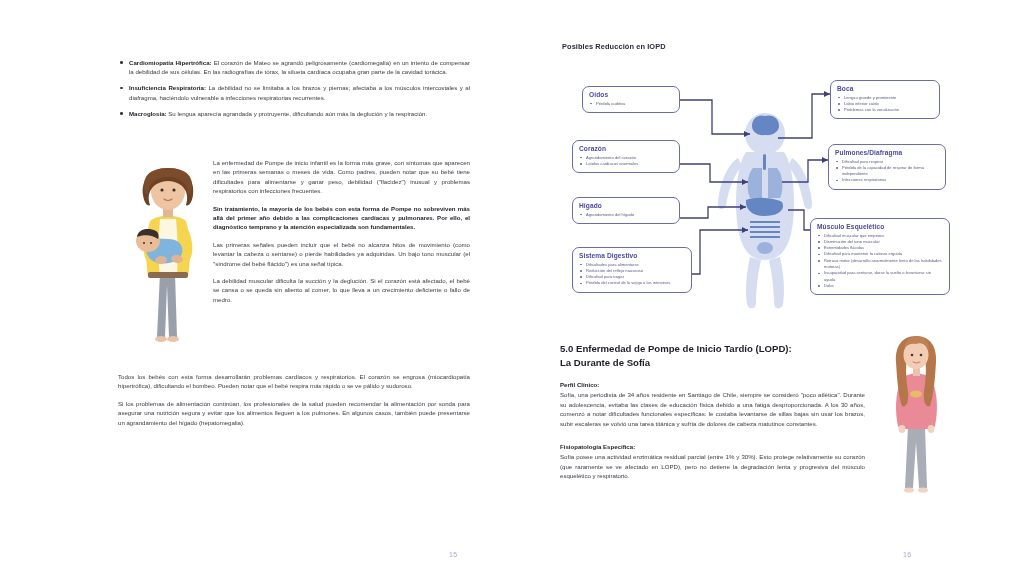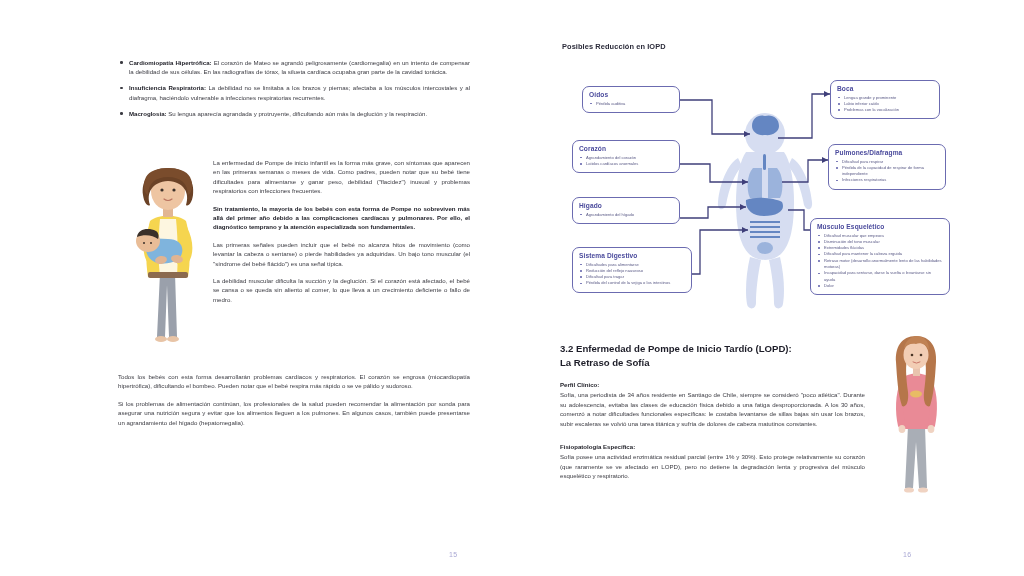--- a/index.html
+++ b/index.html
@@ -300,22 +300,22 @@
           <li>Extremidades flácidas</li>
           <li>Dificultad para mantener la cabeza erguida</li>
           <li>Retraso motor (desarrollo anormalmente lento de las habilidades motoras)</li>
           <li>Incapacidad para sentarse, darse la vuelta o levantarse sin ayuda</li>
           <li>Dolor</li>
         </ul>
       </div>
     </div>
 
     <div class="sec-head" style="left:48px; top:342px; width:330px;">
-      <div>3.2 Enfermedad de Pompe de Inicio Tardío (LOPD):</div>
-      <div>La Retraso de Sofía</div>
+      <div>5.0 Enfermedad de Pompe de Inicio Tardío (LOPD):</div>
+      <div>La Durante de Sofía</div>
     </div>
 
     <div class="col" style="left:48px; top:380px; width:305px;">
       <p class="para">
         <span class="lead">Perfil Clínico:</span>
         <span>Sofía, una periodista de 34 años residente en Santiago de Chile, siempre se consideró "poco atlética". Durante su adolescencia, evitaba las clases de educación física debido a una fatiga desproporcionada. A los 30 años, comenzó a notar dificultades funcionales específicas: le costaba levantarse de sillas bajas sin usar los brazos, subir escaleras se volvió una tarea titánica y sufría de dolores de cabeza matutinos constantes.</span>
       </p>
       <p class="para" style="margin-top:14px;">
         <span class="lead">Fisiopatología Específica:</span>
         <span>Sofía posee una actividad enzimática residual parcial (entre 1% y 30%). Esto protege relativamente su corazón (que raramente se ve afectado en LOPD), pero no detiene la degradación lenta y progresiva del músculo esquelético y respiratorio.</span>

